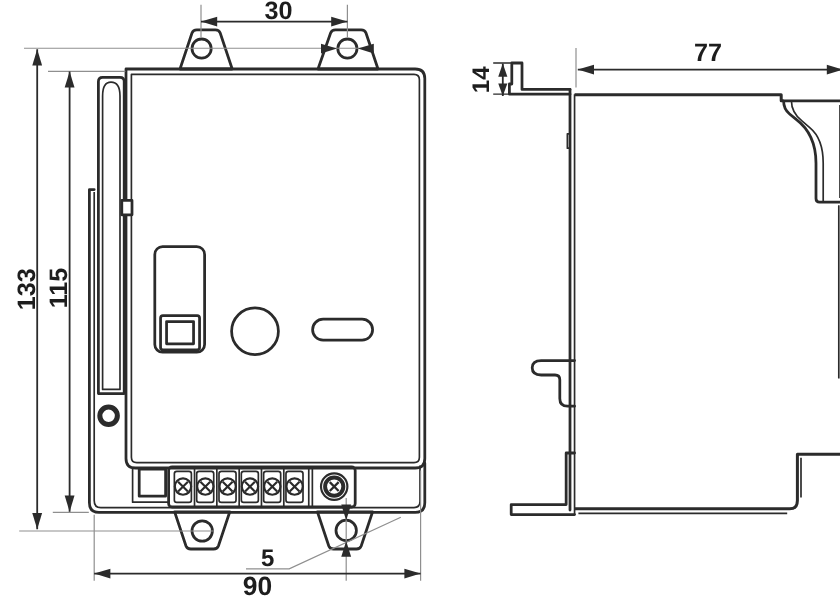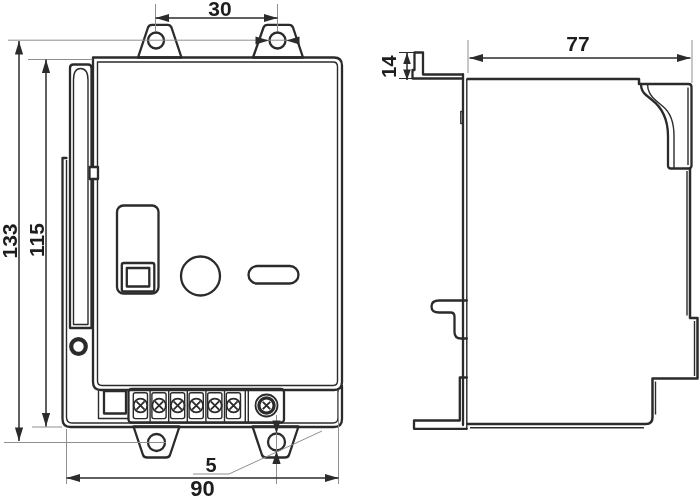--- a/index.html
+++ b/index.html
@@ -8,20 +8,21 @@
     background: #ffffff;
     width: 700px;
     height: 500px;
     overflow: hidden;
     font-family: "Liberation Sans", sans-serif;
   }
   #stage {
     width: 608px;
     height: 500px;
     position: relative;
+    margin-left: 12px;
   }
   svg { display: block; }
   .outline  { fill: none; stroke: #2b2b2b; stroke-width: 2.3; stroke-linejoin: round; stroke-linecap: round; }
   .outline-thick { fill: none; stroke: #2b2b2b; stroke-width: 2.5; stroke-linejoin: round; }
   .inner    { fill: none; stroke: #2b2b2b; stroke-width: 1.4; stroke-linejoin: round; }
   .whitefill{ fill: #ffffff; }
   .constr   { fill: none; stroke: #8f8f8f; stroke-width: 1; }
   .dimline  { fill: none; stroke: #2b2b2b; stroke-width: 1.5; }
   .dimext   { fill: none; stroke: #2b2b2b; stroke-width: 1.1; }
   .arrow    { fill: #2b2b2b; stroke: none; }

